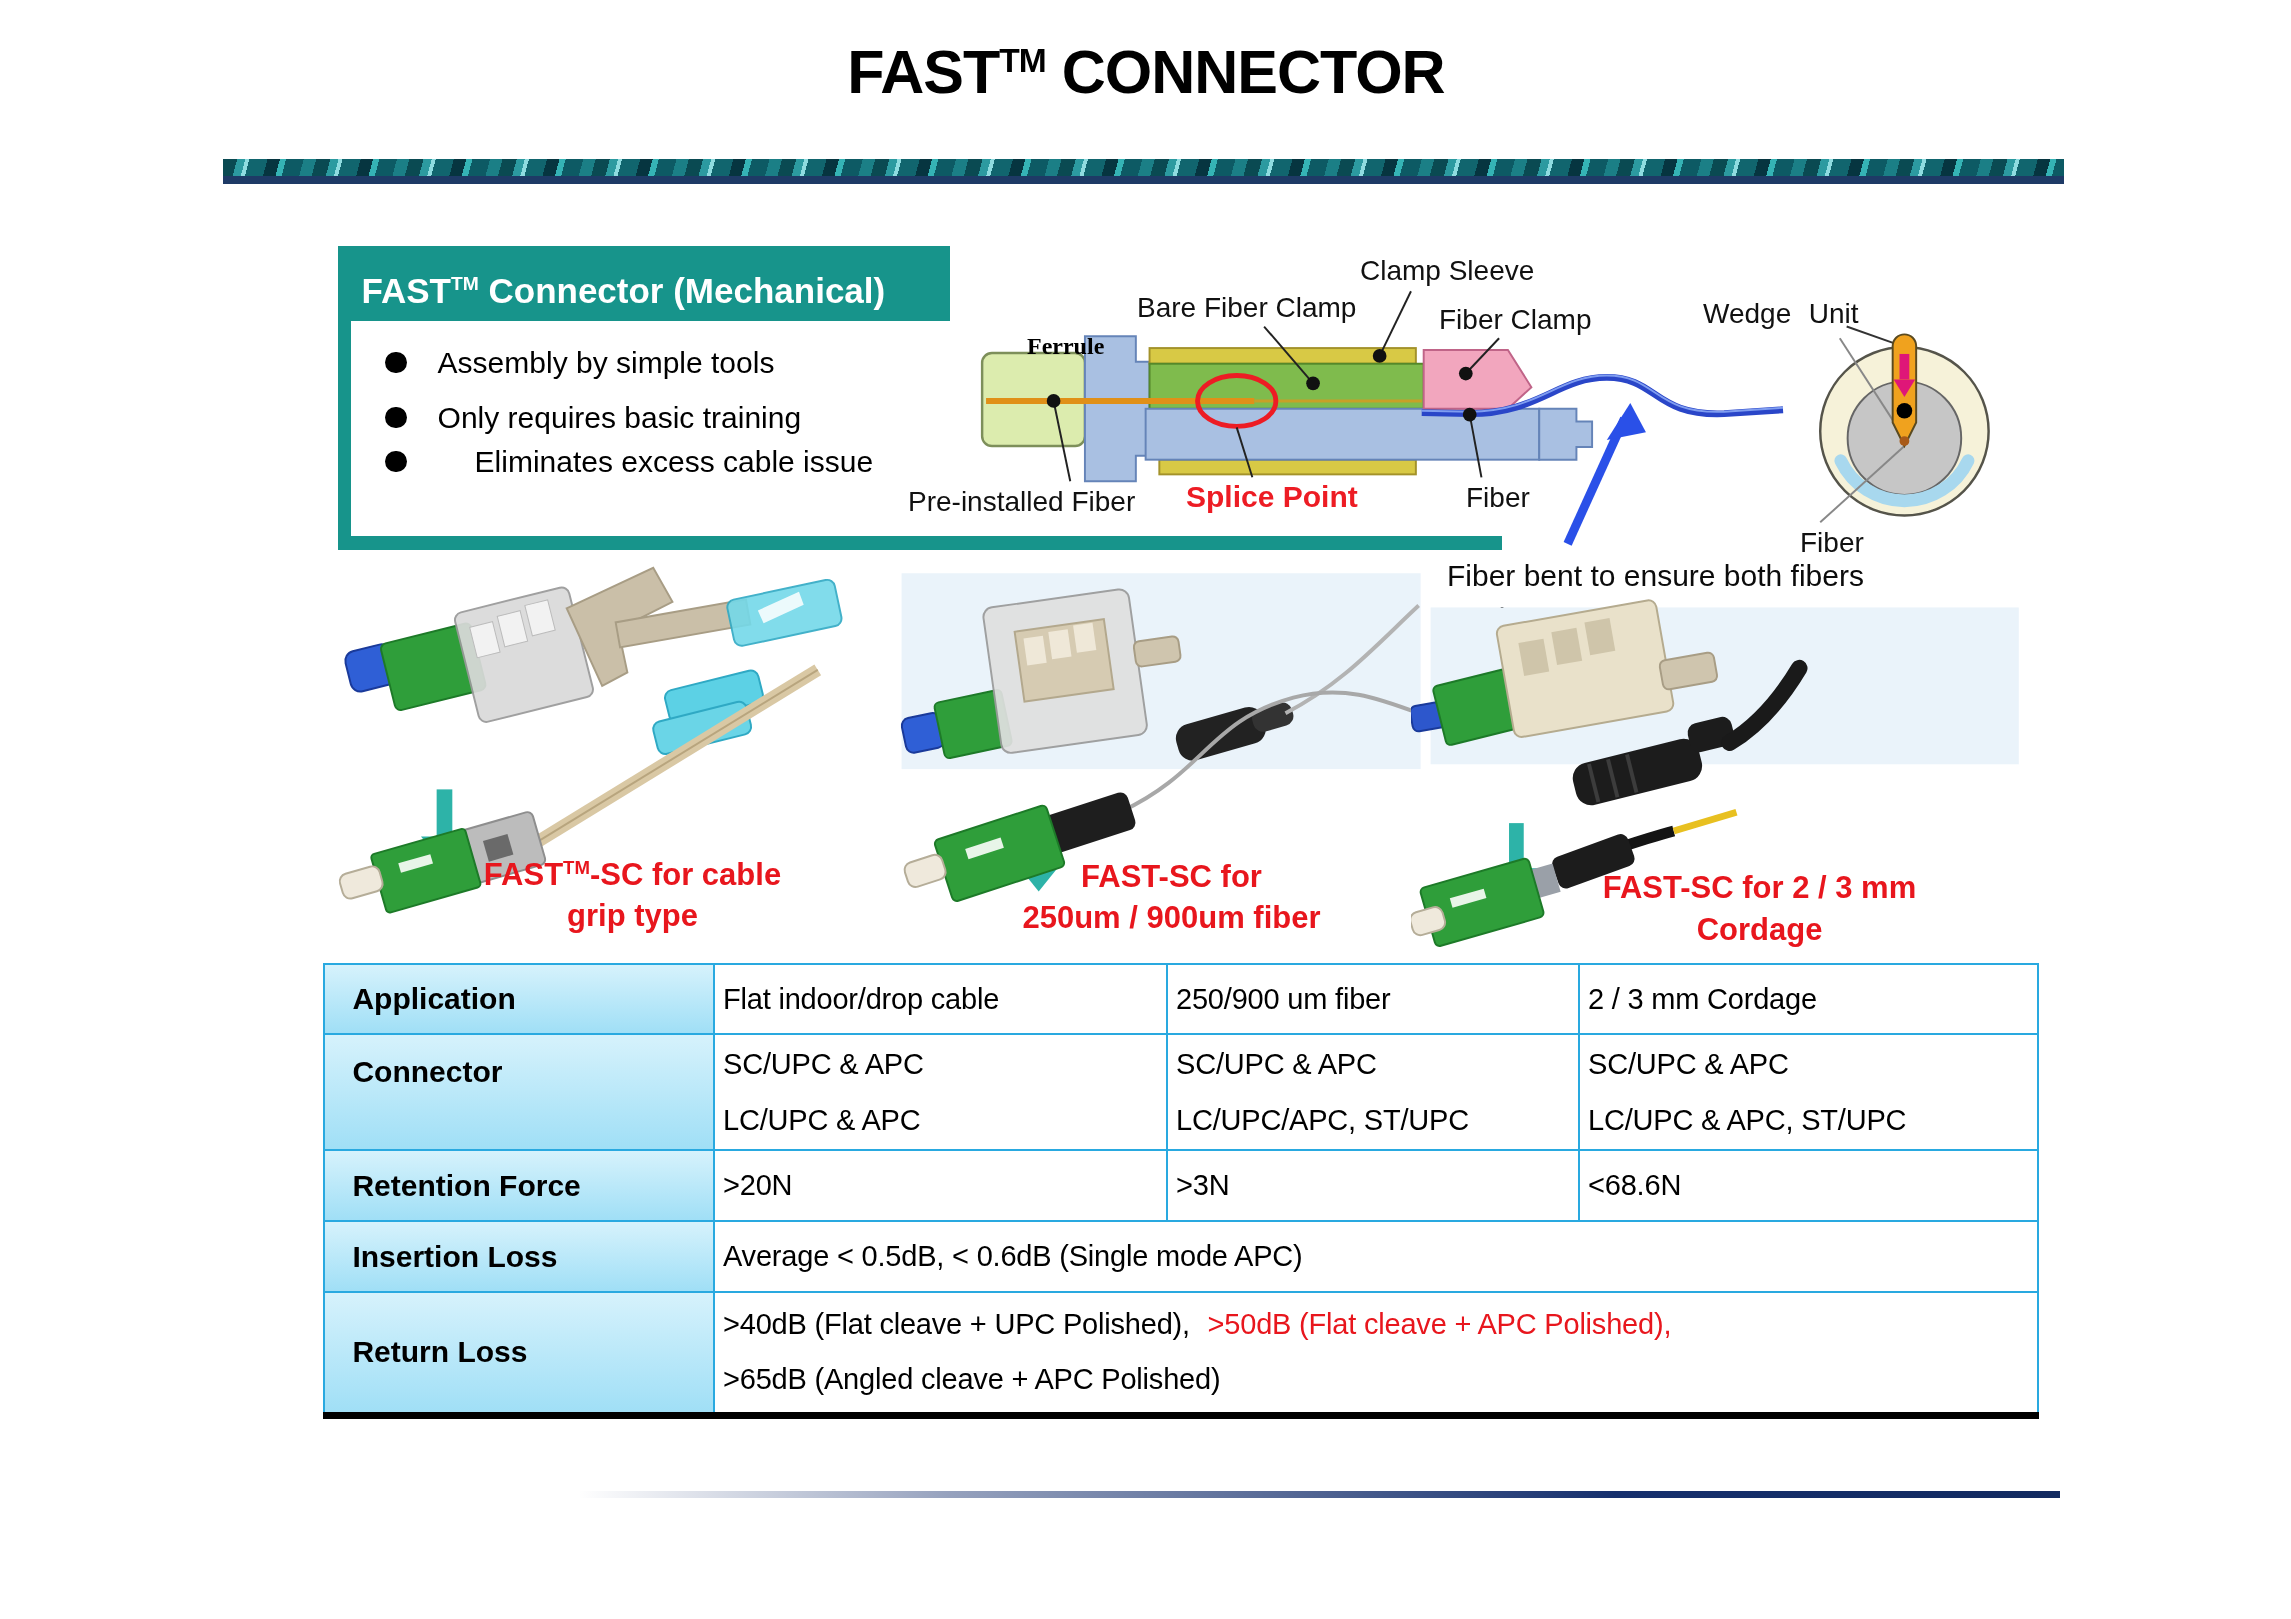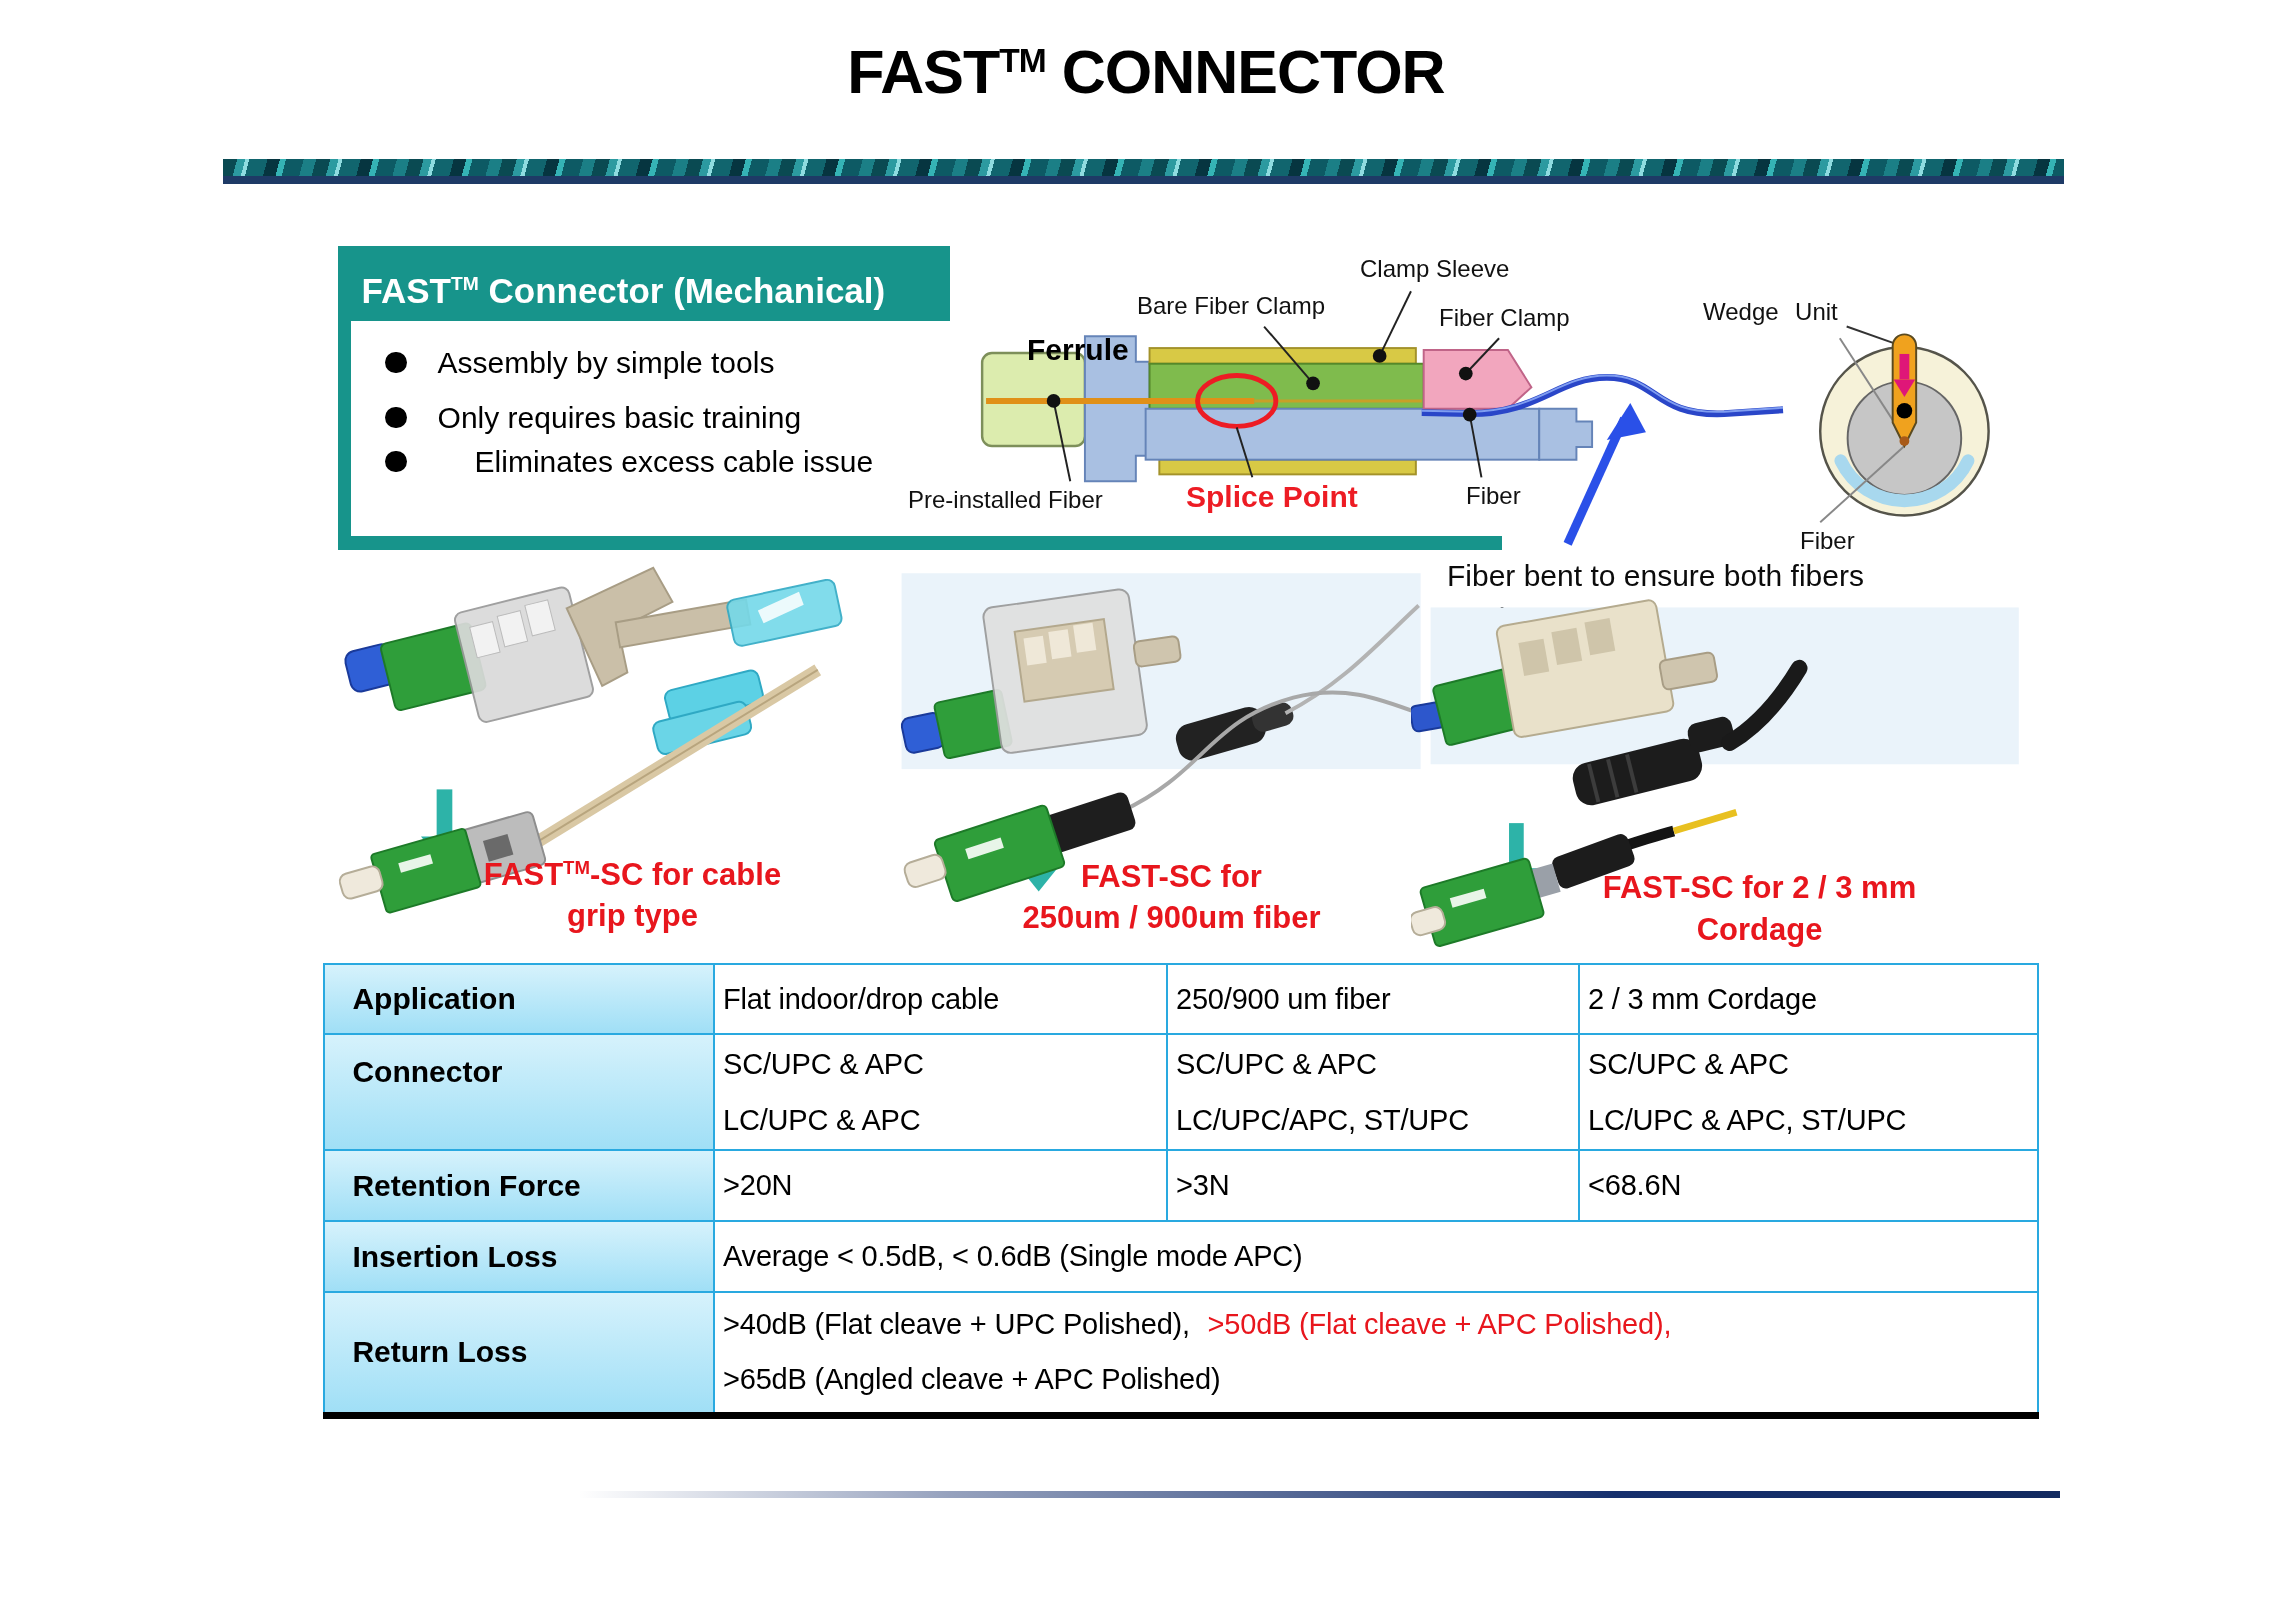--- a/index.html
+++ b/index.html
@@ -16,22 +16,22 @@
   .navyline{left:223px;top:176px;width:1841px;height:7.8px;background:#1e3a66;}
   
   .featbox{left:338px;top:246px;width:612px;height:75px;background:#17948b;color:#fff;
     font-size:35px;font-weight:bold;line-height:75px;padding-left:23.5px;box-sizing:border-box;white-space:nowrap;}
   .featbox sup{font-size:0.55em;}
   .vbar{left:338px;top:321px;width:12.7px;height:227px;background:#17948b;}
   .hbar{left:338px;top:536px;width:1164px;height:13.7px;background:#17948b;}
   .bullet{left:385px;height:39px;font-size:30px;display:flex;align-items:center;}
   .bullet .dot{width:21.6px;height:21.6px;border-radius:50%;background:#000;margin-right:31px;flex:none;}
   
-  .dlabel{font-size:24px;color:#111;white-space:nowrap;}
-  .dlabel.bold{font-weight:bold;font-size:30px;color:#000;}
+  .dlabel{font-size:28px;color:#111;white-space:nowrap;}
+  .dlabel.bold{font-weight:bold;font-size:24px;color:#000;font-family:Liberation Serif, serif;}
   .dlabel.wu{word-spacing:9.8px;}
   .splice{font-size:30px;font-weight:bold;color:#ed1c24;white-space:nowrap;}
   .note{font-size:30px;color:#0b0b0b;white-space:nowrap;}
   
   .cap{font-size:31px;font-weight:bold;color:#e8161d;text-align:center;white-space:nowrap;}
   .cap sup{font-size:0.6em;}
   
   table.spec{position:absolute;left:323px;top:963px;width:1713px;border-collapse:collapse;table-layout:fixed;
     border:2.9px solid #29a9e0;border-bottom:7.8px solid #000;}
   .spec th{background:linear-gradient(180deg,#d6f2fc,#a0dff6);font-size:30px;font-weight:bold;text-align:left;

